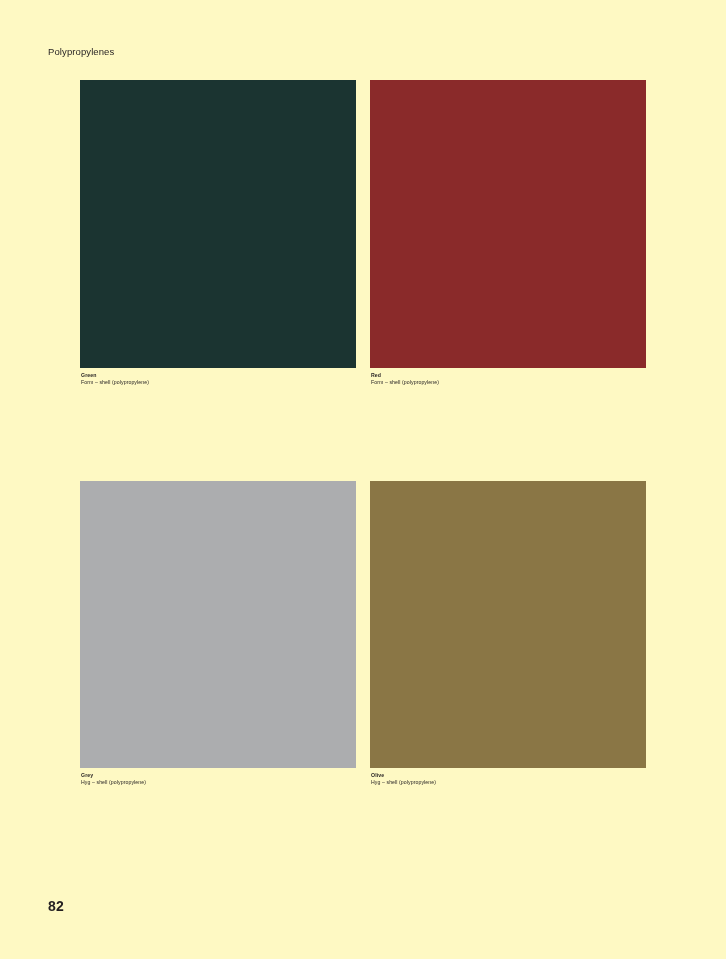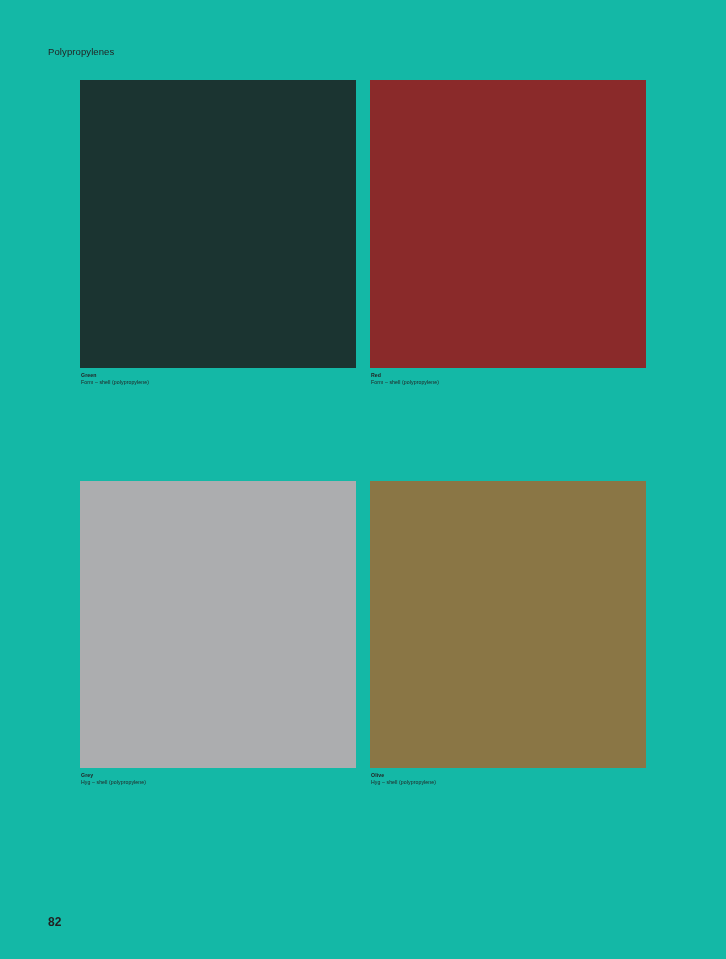--- a/index.html
+++ b/index.html
@@ -82,32 +82,31 @@
     letter-spacing: 0.08px;
     color: #231f20;
     white-space: nowrap;
   }
 
   
   .page-folio {
     position: absolute;
     left: 48px;
     top: 901px;
-    font-size: 12px;
+    font-size: 14px;
     line-height: 11px;
     letter-spacing: 0.2px;
     font-weight: 700;
     color: #231f20;
-    margin-top: 16px;
   }
 </style>
 </head>
 <body>
 
-<div class="page" style="background-color: #14b8a6;">
+<div class="page" style="background-color: #fef9c3;">
 
   <div class="page-header">Polypropylenes</div>
 
   <div class="swatch-grid">
 
     <div class="swatch-row row-top">
 
       <div class="swatch-cell">
         <div class="swatch-chip" style="background-color: rgb(27, 52, 49);"></div>
         <div class="swatch-caption">

